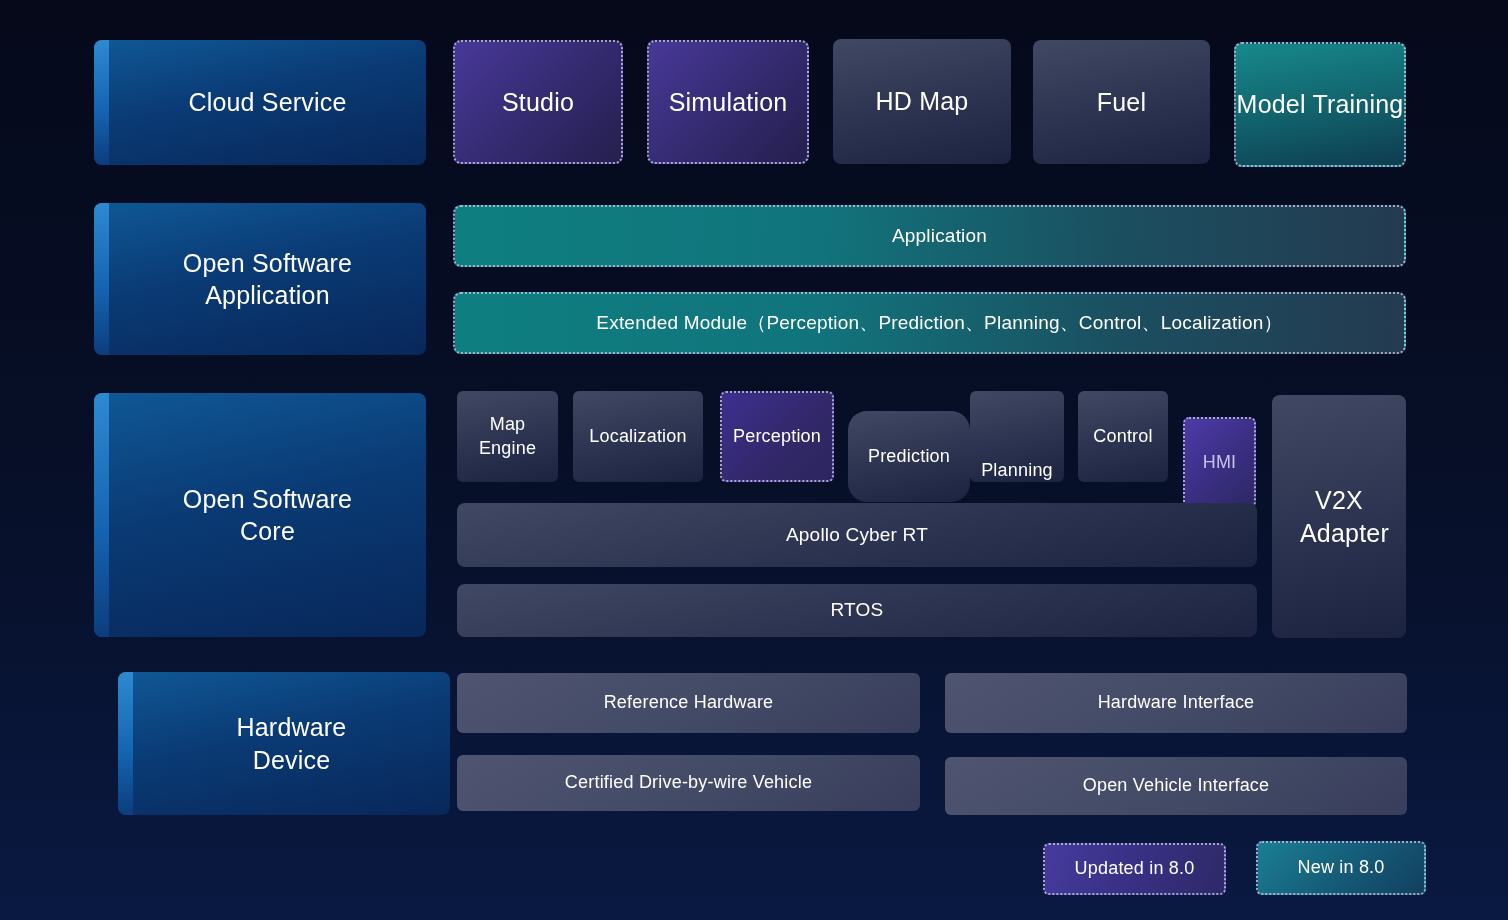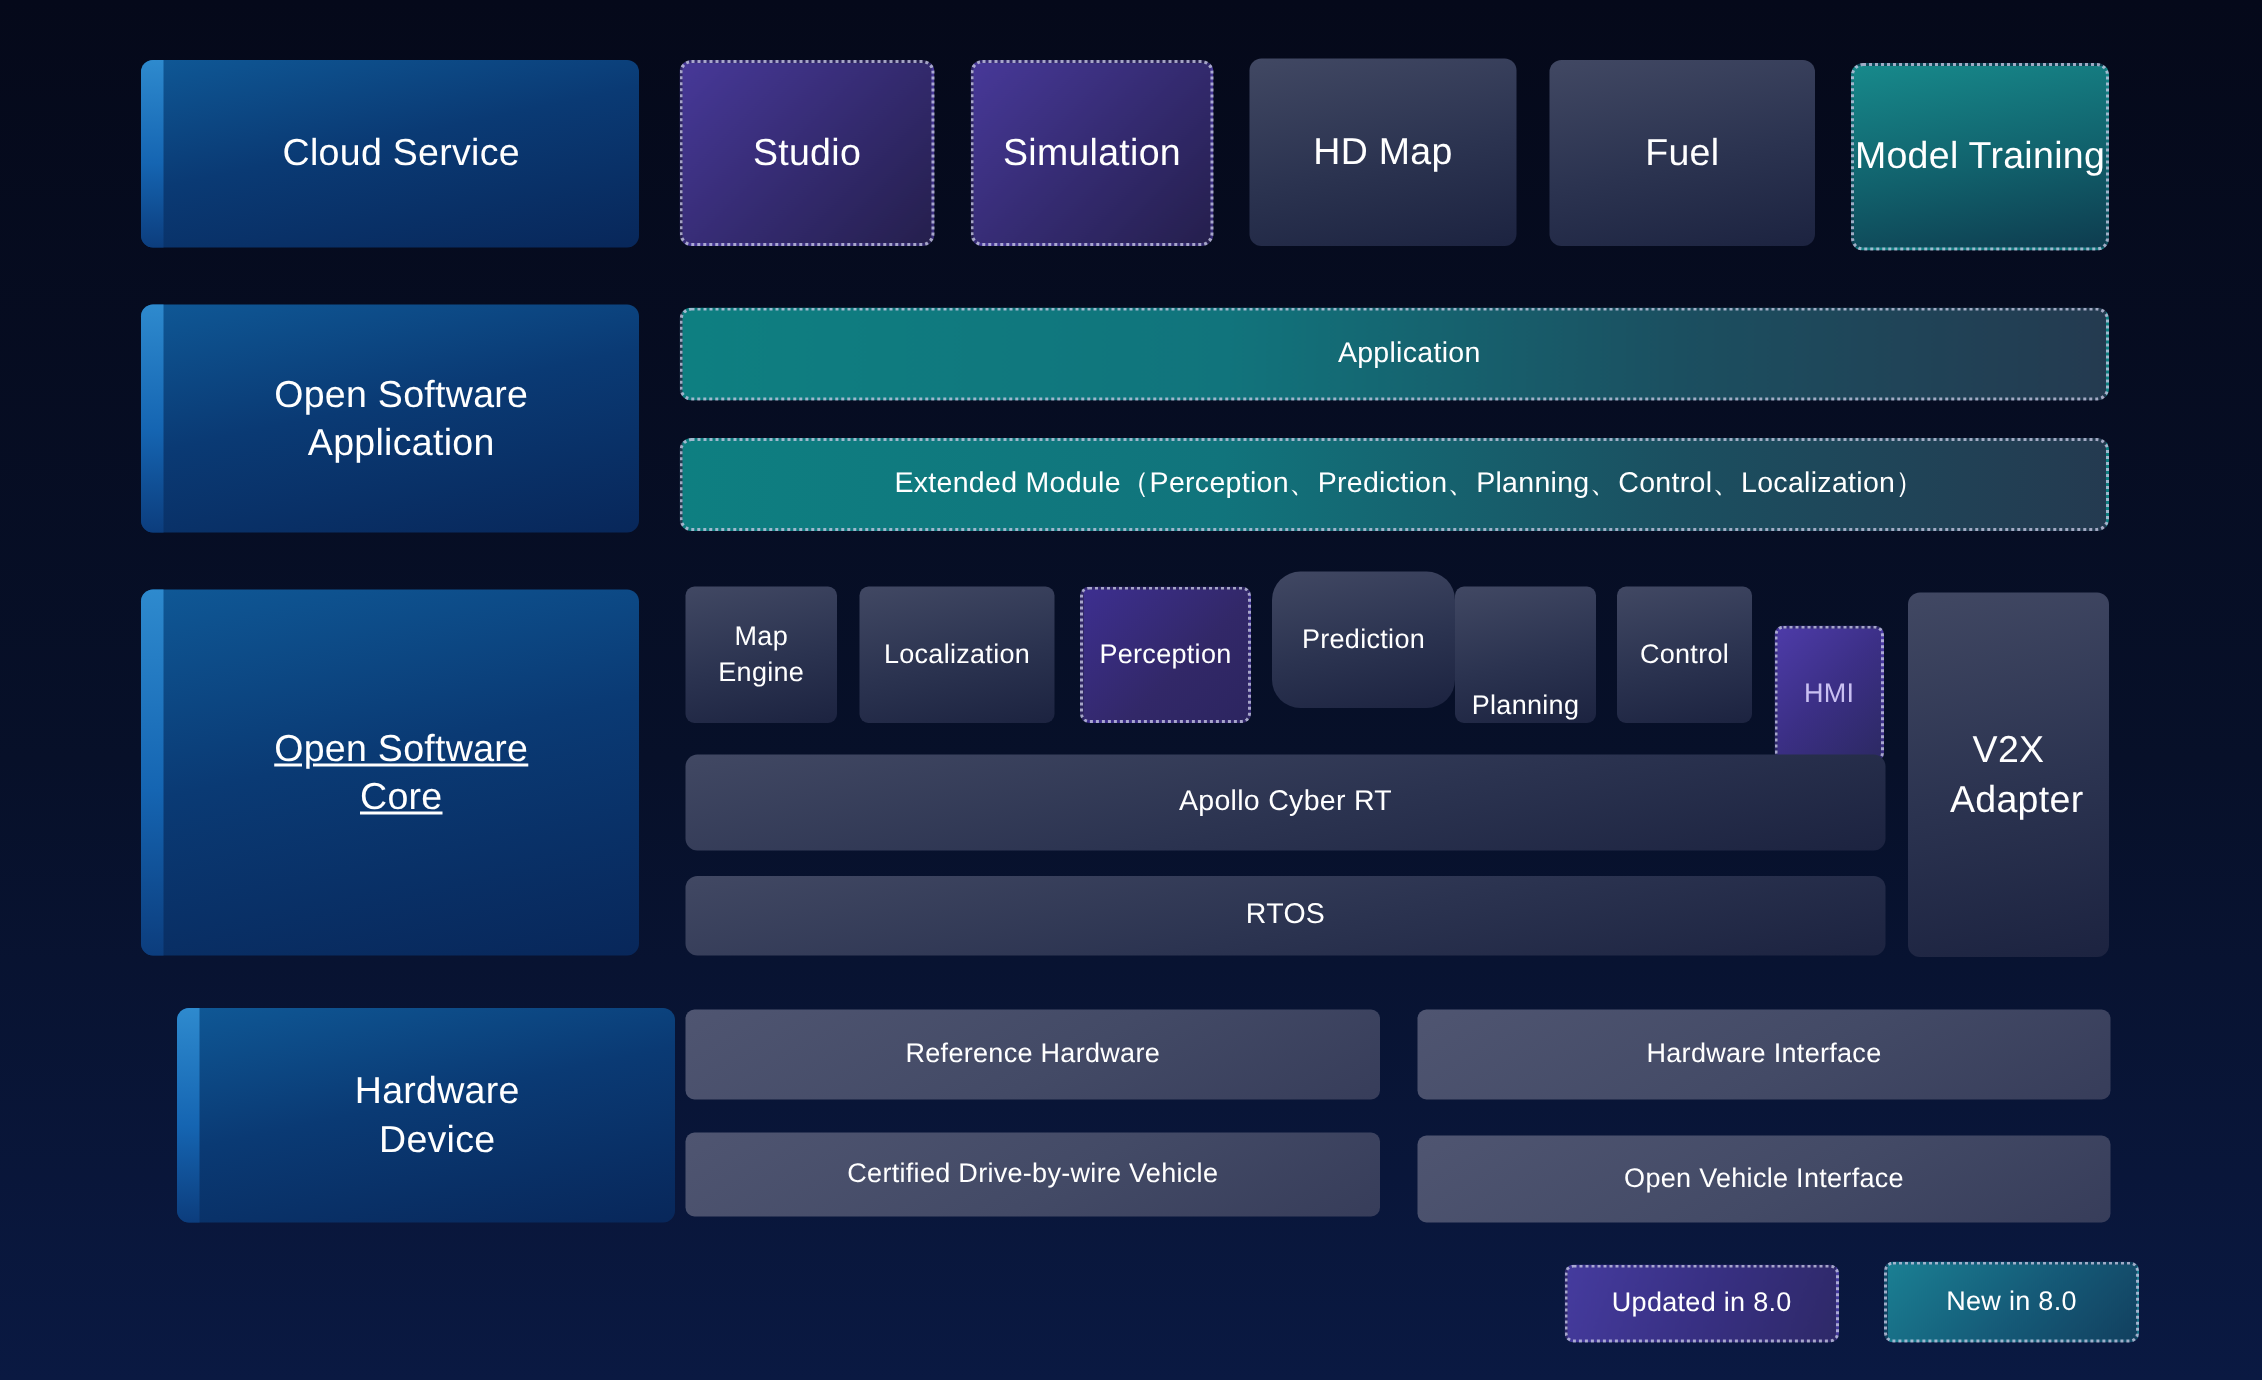--- a/index.html
+++ b/index.html
@@ -66,34 +66,34 @@
     <i class="stripe"></i>
     <span>Open Software Application</span>
   </div>
   <div class="box teal-bar dot bar" style="left:453px;top:205px;width:953px;height:62px;">
     <span>Application</span>
   </div>
   <div class="box teal-bar dot bar" style="left:453px;top:292px;width:953px;height:62px;">
     <span>Extended Module（Perception、Prediction、Planning、Control、Localization）</span>
   </div>
 
-  <div class="box cat" style="left:94px;top:393px;width:332px;height:244px;text-decoration:underline;">
+  <div class="box cat" style="left:94px;top:393px;width:332px;height:244px;">
     <i class="stripe"></i>
     <span>Open Software Core</span>
   </div>
   <div class="box slate sm" style="left:457px;top:391px;width:101px;height:91px;">
     <span class="wrap-narrow">Map Engine</span>
   </div>
   <div class="box slate sm" style="left:573px;top:391px;width:130px;height:91px;">
     <span>Localization</span>
   </div>
   <div class="box purple-deep dot sm" style="left:720px;top:391px;width:114px;height:91px;">
     <span>Perception</span>
   </div>
-  <div class="box slate sm" style="left:848px;top:381px;width:122px;height:91px;border-radius:19px;">
+  <div class="box slate sm" style="left:848px;top:411px;width:122px;height:91px;border-radius:19px;">
     <span>Prediction</span>
   </div>
   <div class="box slate sm" style="left:970px;top:391px;width:94px;height:91px;align-items:flex-end;">
     <span>Planning</span>
   </div>
   <div class="box slate sm" style="left:1078px;top:391px;width:90px;height:91px;">
     <span>Control</span>
   </div>
   <div class="box purple-hmi dot sm" style="left:1183px;top:391px;width:73px;height:91px;">
     <span>HMI</span>

